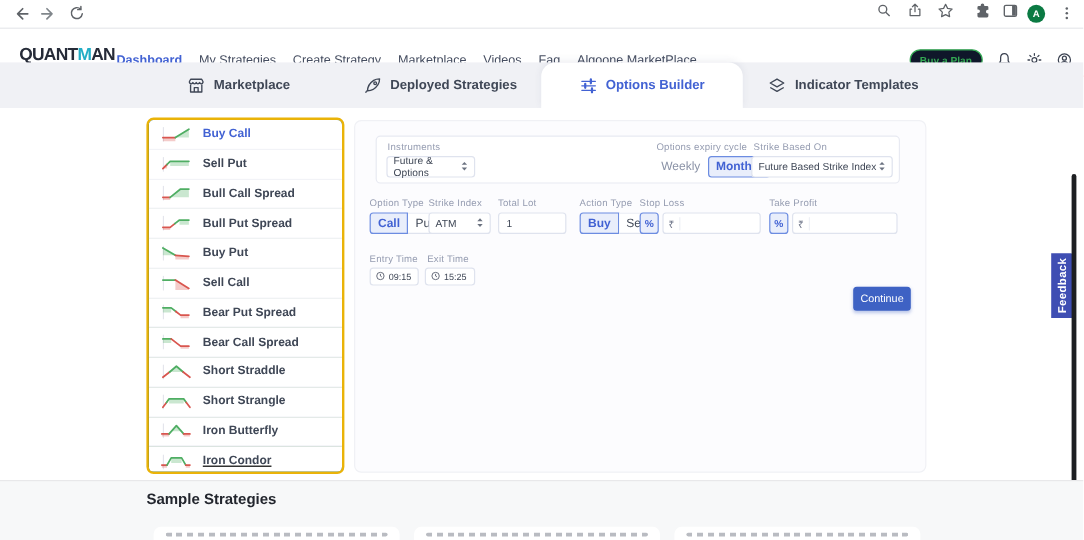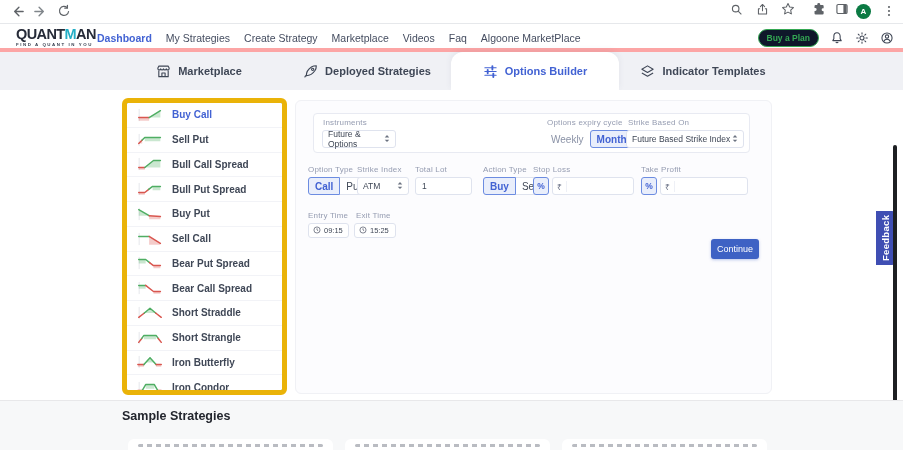--- a/index.html
+++ b/index.html
@@ -9,21 +9,21 @@
   
   .chrome{position:absolute;left:0;top:0;width:903px;height:24px;background:#fff;border-bottom:1px solid #e6e8eb;}
   .chrome .nav-ic{position:absolute;top:4px;width:16px;height:16px;cursor:pointer;}
   .omnibox{position:absolute;left:80px;top:3px;width:716px;height:17px;background:#f1f3f4;border-radius:9px;display:flex;align-items:center;}
   .omnibox .lock{margin-left:10px;display:flex;}
   .omnibox .url{margin-left:6px;font-size:10px;color:#202124;}
   .omni-ic{position:absolute;top:2px;}
   .avatar-chip{position:absolute;left:856px;top:4px;width:15px;height:15px;border-radius:50%;background:#0b7a43;color:#fff;font-size:8px;font-weight:bold;display:flex;align-items:center;justify-content:center;cursor:pointer;}
 
   
-  .navbar{position:absolute;left:0;top:24px;width:903px;height:28px;background:#fff;border-bottom:4px solid #fca5a5;}
+  .navbar{position:absolute;left:0;top:36px;width:903px;height:28px;background:#fff;border-bottom:1px solid #fca5a5;}
   .logo{position:absolute;left:16px;top:3px;line-height:1;cursor:pointer;}
   .logo .word{font-size:14.5px;font-weight:800;letter-spacing:-.6px;color:#262b38;}
   .logo .word .accent{color:#23aec6;}
   .logo .tagline{font-size:4.4px;letter-spacing:1.55px;color:#394050;margin-top:1.5px;font-weight:700;}
   .nav-menu{position:absolute;left:97px;top:0;height:28px;display:flex;align-items:center;gap:14px;}
   .nav-item{font-size:10.5px;color:#454d60;font-weight:500;cursor:pointer;white-space:nowrap;}
   .nav-item.active{color:#4262d3;font-weight:600;}
   .nav-right{position:absolute;right:9px;top:0;height:28px;display:flex;align-items:center;gap:11px;}
   .buy-plan{border:1px solid #34a853;border-radius:10px;color:#34a853;font-size:8.5px;font-weight:600;padding:3px 8px;background:#0f172a;cursor:pointer;white-space:nowrap;}
   .nav-ic2{display:flex;cursor:pointer;}
@@ -32,21 +32,21 @@
   .tabstrip{position:absolute;left:0;top:52px;width:903px;height:38px;background:#f0f1f5;}
   .tabs{position:absolute;left:115px;top:0;width:672px;height:38px;display:flex;}
   .tab{flex:1;display:flex;align-items:center;justify-content:center;gap:7px;font-size:11px;font-weight:700;color:#3f4756;cursor:pointer;}
   .tab.active{background:#fff;border-radius:12px 12px 0 0;color:#4262d3;box-shadow:0 -2px 6px rgba(70,80,120,.08);}
   .tab .ticon{display:flex;}
 
   
   .content{position:absolute;left:0;top:90px;width:903px;height:310px;background:#fff;}
 
   
-  .sidebar{position:absolute;left:122px;top:8px;width:165px;height:297px;background:#14532d;border:5px solid #eab308;border-radius:6px;overflow:hidden;}
+  .sidebar{position:absolute;left:122px;top:8px;width:165px;height:297px;background:#14532d;border:2px solid #eab308;border-radius:6px;overflow:hidden;}
   .strat-row{height:24.75px;display:flex;align-items:center;padding-left:10px;gap:9px;border-bottom:1px solid #f2f3f7;cursor:pointer;background:#fff;}
   .strat-row:last-child{border-bottom:none;text-decoration:underline;}
   .strat-row .slabel{font-size:10px;font-weight:600;color:#3f4756;}
   .strat-row.active .slabel{color:#4262d3;}
 
   
   .panel{position:absolute;left:295px;top:10px;width:477px;height:294px;background:#fcfcfe;border:1px solid #f0f1f5;border-radius:6px;}
   .flabel{position:absolute;font-size:8px;color:#959cb1;letter-spacing:.2px;white-space:nowrap;}
   .ibox{position:absolute;left:17px;top:12px;width:437px;height:40px;background:#fff;border:1px solid #e8eaf2;border-radius:4px;}
   .sel{position:absolute;height:18px;background:#fff;border:1px solid #dfe3ee;border-radius:3px;display:flex;align-items:center;font-size:8.5px;color:#3f4756;padding:0 5px;cursor:pointer;justify-content:space-between;}

